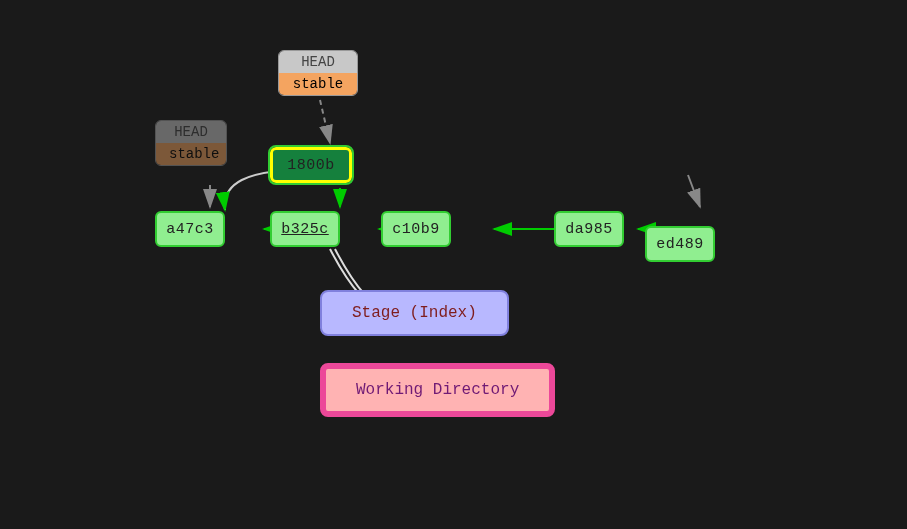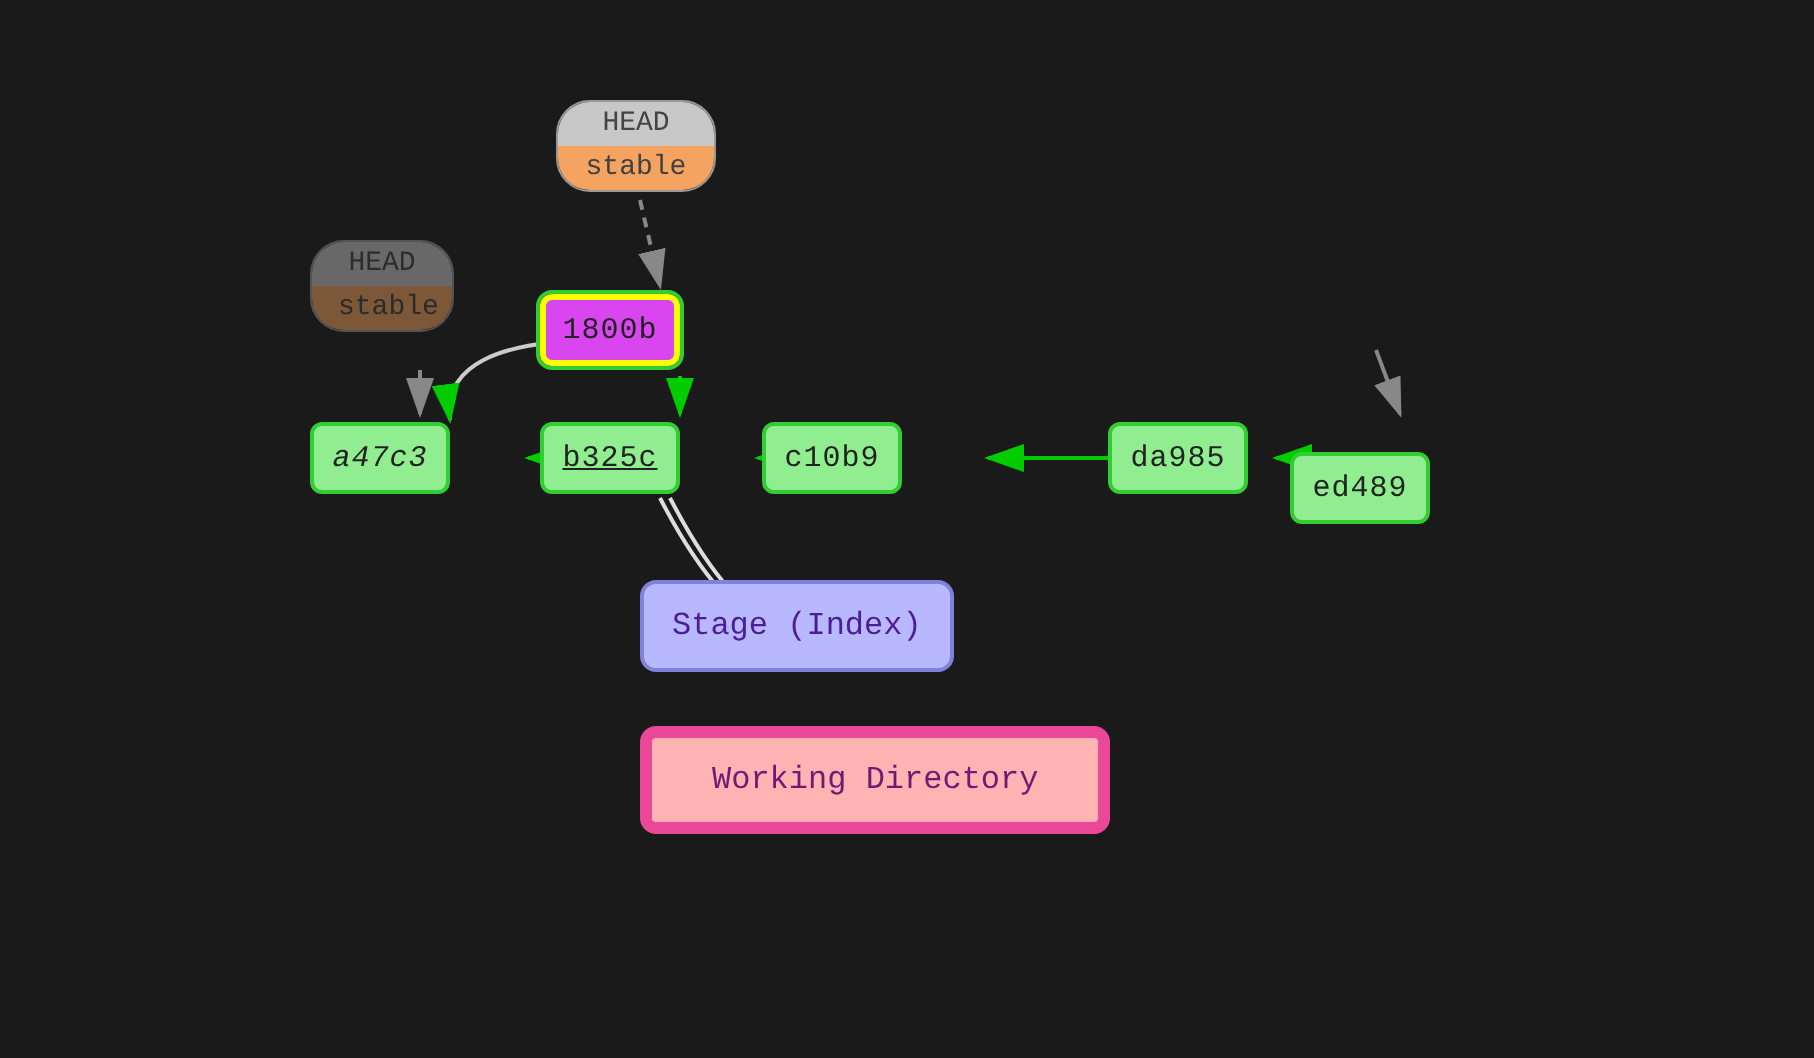--- a/index.html
+++ b/index.html
@@ -36,52 +36,52 @@
     .commit-node {
       background: #90ee90;
       border: 2px solid #32cd32;
       color: #222;
       width: 70px;
       height: 36px;
     }
 
     
     .commit-node-selected {
-      background: #d946ef;
+      background: #15803d;
       border: 3px solid #ffff00;
       outline: 2px solid #32cd32;
       color: #222;
-      width: 70px;
+      width: 82px;
       height: 36px;
     }
 
     
     .head-label {
       position: absolute;
       display: flex;
       flex-direction: column;
       align-items: center;
-      border-radius: 17px;
+      border-radius: 6px;
       overflow: hidden;
       border: 1.5px solid #999;
     }
 
     .head-label-top {
       background: #c8c8c8;
       color: #444;
       width: 100%;
       text-align: center;
       font-size: 14px;
       padding: 3px 12px;
       font-family: 'Courier New', Courier, monospace;
     }
 
     .head-label-bottom {
       background: #f4a460;
-      color: #404040;
+      color: #000000;
       width: 100%;
       text-align: center;
       font-size: 14px;
       padding: 3px 13px;
       font-family: 'Courier New', Courier, monospace;
     }
 
     
     .main-label {
       position: absolute;
@@ -93,23 +93,23 @@
       color: #555;
       font-family: 'Courier New', Courier, monospace;
     }
 
     
     .stage-box {
       position: absolute;
       background: #b8b8ff;
       border: 2px solid #8080dd;
       border-radius: 8px;
-      padding: 12px 14px;
+      padding: 12px 30px;
       font-size: 16px;
-      color: #4c1d95;
+      color: #7f1d1d;
       font-family: 'Courier New', Courier, monospace;
     }
 
     
     .working-dir-box {
       position: absolute;
       background: #ffb3b3;
       border: 6px solid #ec4899;
       border-radius: 8px;
       padding: 12px 30px;
@@ -171,21 +171,21 @@
   <div class="head-label" style="left:278px; top:50px; width:80px;">
     <div class="head-label-top">HEAD</div>
     <div class="head-label-bottom">stable</div>
   </div>
 
 
   <div class="commit-node-selected node" style="left:270px; top:147px;">1800b</div>
 
   <div class="commit-node node" style="left:270px; top:211px;text-decoration:underline;">b325c</div>
 
-  <div class="commit-node node" style="left:155px; top:211px;font-style:italic;">a47c3</div>
+  <div class="commit-node node" style="left:155px; top:211px;">a47c3</div>
 
   <div class="commit-node node" style="left:381px; top:211px;">c10b9</div>
 
   <div class="commit-node node" style="left:554px; top:211px;">da985</div>
 
   <div class="commit-node node" style="left:645px; top:226px;">ed489</div>
 
   <div class="stage-box" style="left:320px; top:290px;">Stage (Index)</div>
 
   <div class="working-dir-box" style="left:320px; top:363px;">Working Directory</div>

